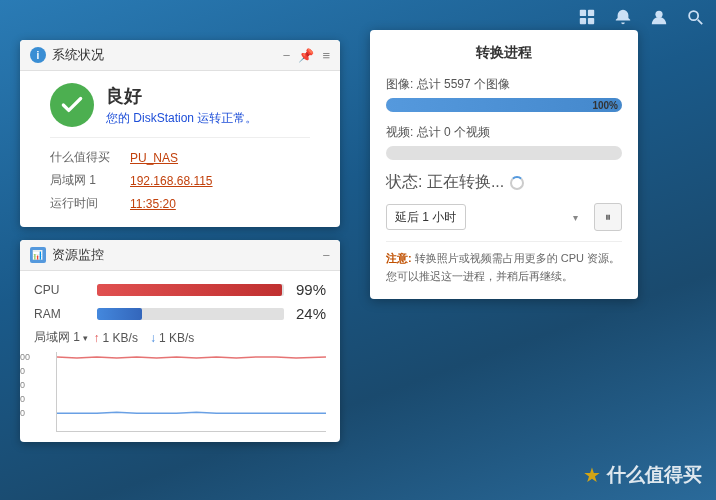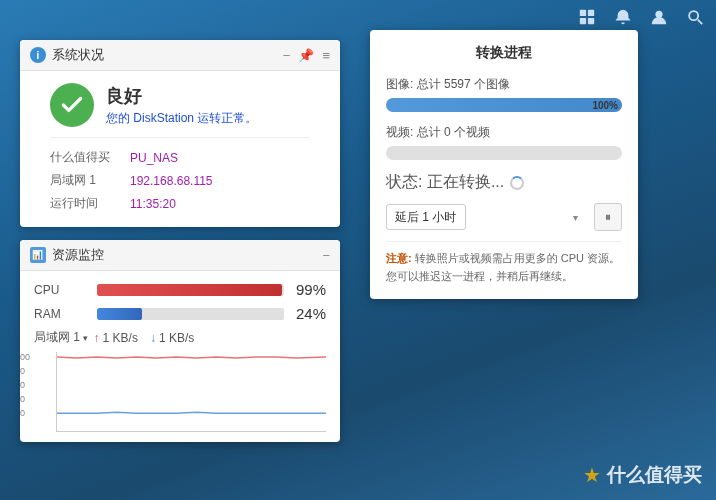--- a/index.html
+++ b/index.html
@@ -112,22 +112,22 @@
       display: flex;
       padding: 3px 0;
       font-size: 12px;
     }
     .status-label {
       color: #666;
       width: 80px;
       flex-shrink: 0;
     }
     .status-value {
-      color: #a21caf;
-      display: flex; align-items: center; gap: 4px;
+      color: #c2410c;
+      display: flex; align-items: center; gap: 4px; text-decoration: underline;
     }
 
     
     .resource-widget {
       top: 240px; left: 20px;
       width: 320px;
     }
     .resource-body {
       padding: 10px 14px;
     }

